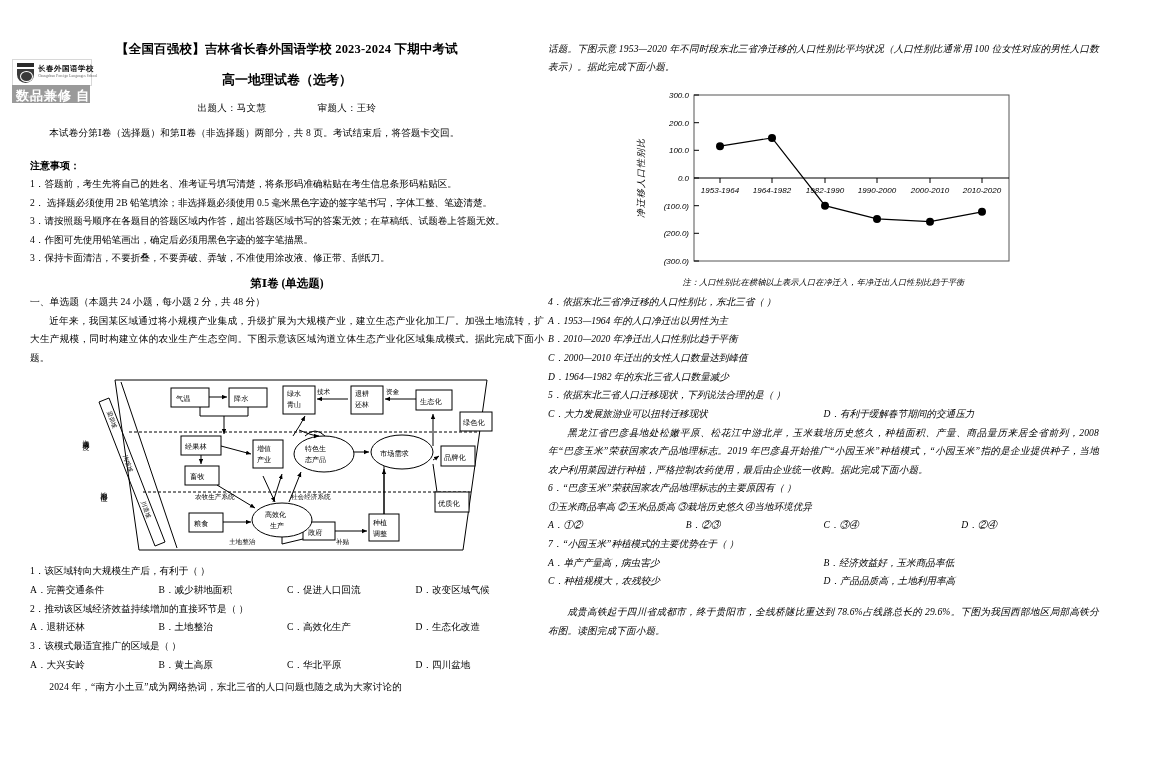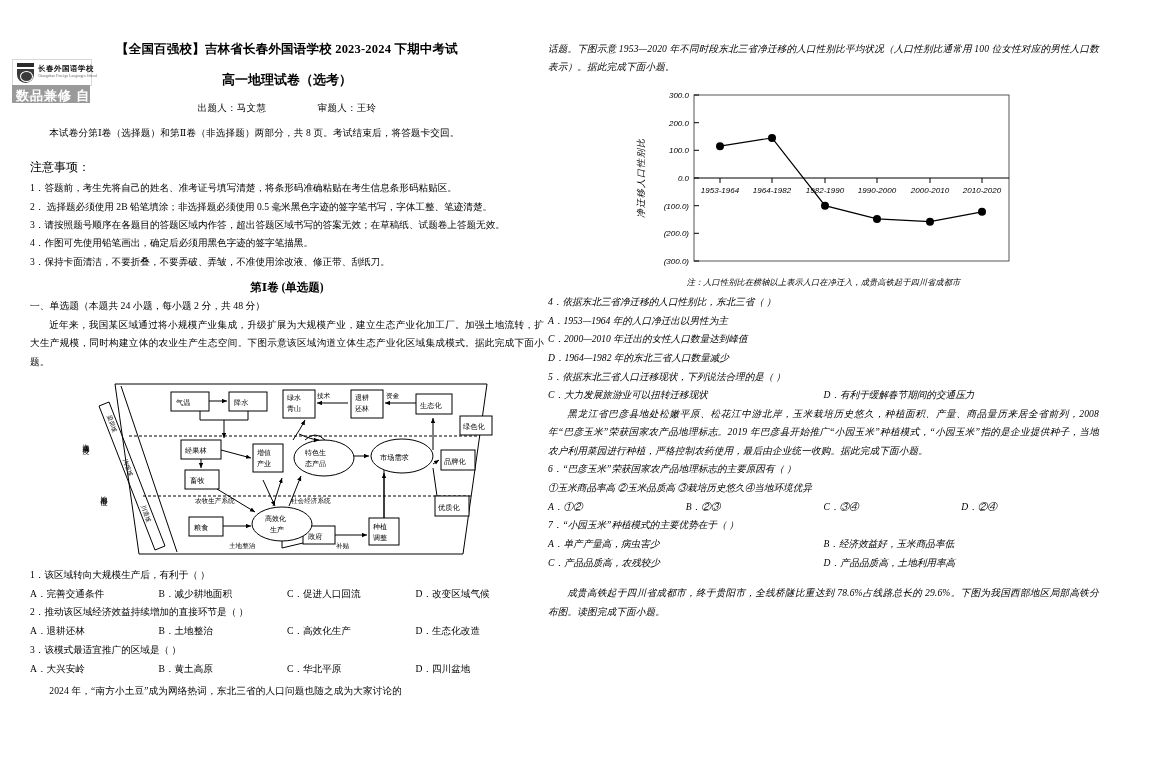--- a/index.html
+++ b/index.html
@@ -67,21 +67,21 @@
     position:absolute;left:4px;top:10px;font-size:3.2px;letter-spacing:.2px;
     white-space:nowrap;color:#eee;
   }
 
   
   p.body{
     font-size:9.6px;line-height:1.92;margin:0;text-align:justify;
     letter-spacing:.15px;
   }
   p.body.indent{text-indent:2em;}
-  .notice-title{font-size:12px;line-height:1.92;margin:14px 0 0 0;}
+  .notice-title{font-size:10px;line-height:1.92;margin:14px 0 0 0;font-weight:bold;}
   .notice-line{font-size:9.6px;line-height:1.92;margin:0;text-align:justify;}
 
   .section-title{
     font-size:11.5px;font-weight:bold;text-align:center;margin:9px 0 2px 0;
   }
   .sub-head{font-size:9.8px;margin:0 0 0 0;line-height:1.9;}
 
   .q{font-size:9.6px;line-height:1.95;margin:0;}
   .opts{font-size:9.6px;line-height:1.95;margin:0;display:flex;}
   .opts span{display:inline-block;}
@@ -322,26 +322,27 @@
           <circle cx="96" cy="63.2" r="4"></circle>
           <circle cx="148" cy="54.9" r="4"></circle>
           <circle cx="201" cy="122.7" r="4"></circle>
           <circle cx="253" cy="135.9" r="4"></circle>
           <circle cx="306" cy="138.7" r="4"></circle>
           <circle cx="358" cy="128.8" r="4"></circle>
         </g>
       </svg>
     </div>
 
-    <p class="note">注：人口性别比在横轴以上表示人口在净迁入，成贵高铁起于四川省成都市</p>
+    <p class="note">注：人口性别比在横轴以上表示人口在净迁入，年净迁出人口性别比趋于平衡</p>
 
     <p class="q" style="margin-top:5px;">
       <span>4．</span><span>依据东北三省净迁移的人口性别比，东北三省（   ）</span>
     </p>
     <p class="q">A．1953—1964 年的人口净迁出以男性为主</p>
+    <p class="q">B．2010—2020 年净迁出人口性别比趋于平衡</p>
     <p class="q">C．2000—2010 年迁出的女性人口数量达到峰值</p>
     <p class="q">D．1964—1982 年的东北三省人口数量减少</p>
 
     <p class="q">
       <span>5．</span><span>依据东北三省人口迁移现状，下列说法合理的是（   ）</span>
     </p>
     <div class="opts o2">
       <span>C．大力发展旅游业可以扭转迁移现状</span>
       <span>D．有利于缓解春节期间的交通压力</span>
     </div>
@@ -360,21 +361,21 @@
     </div>
 
     <p class="q">
       <span>7．</span><span>“小园玉米”种植模式的主要优势在于（   ）</span>
     </p>
     <div class="opts o2">
       <span>A．单产产量高，病虫害少</span>
       <span>B．经济效益好，玉米商品率低</span>
     </div>
     <div class="opts o2">
-      <span>C．产品品质高，农残较少</span>
+      <span>C．种植规模大，农残较少</span>
       <span>D．产品品质高，土地利用率高</span>
     </div>
 
     <div class="spacer"></div>
 
     <p class="body indent">成贵高铁起于四川省成都市，终于贵阳市，全线桥隧比重达到 78.6%占线路总长的 29.6%。下图为我国西部地区局部高铁分布图。读图完成下面小题。</p>
   </div>
 
   <div class="stamp">
     <div class="emblem">

